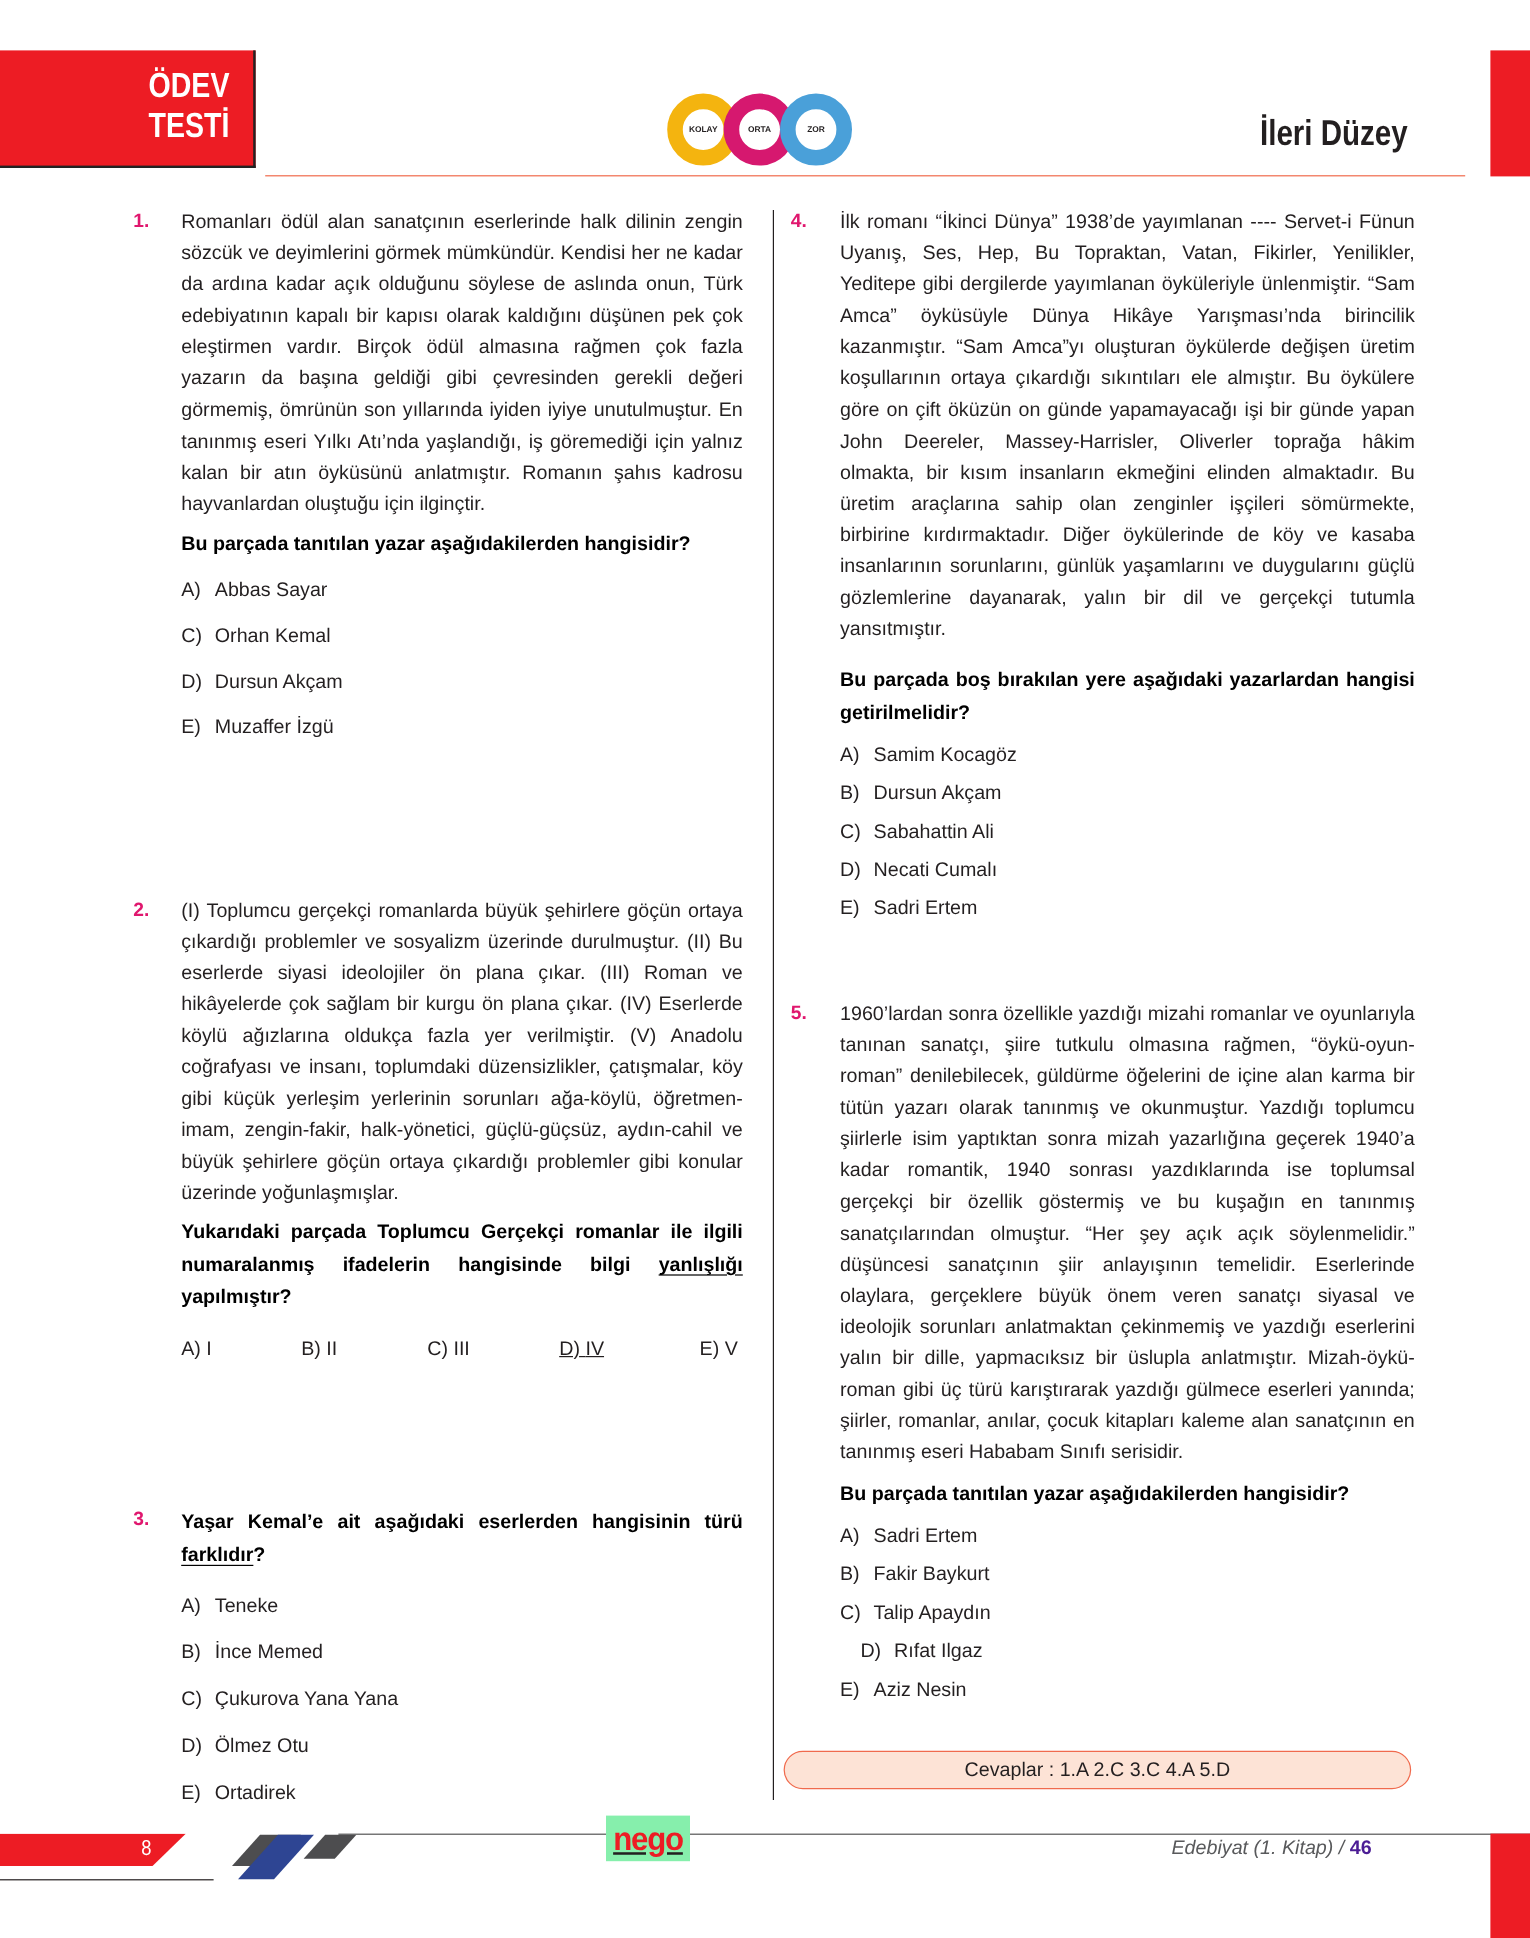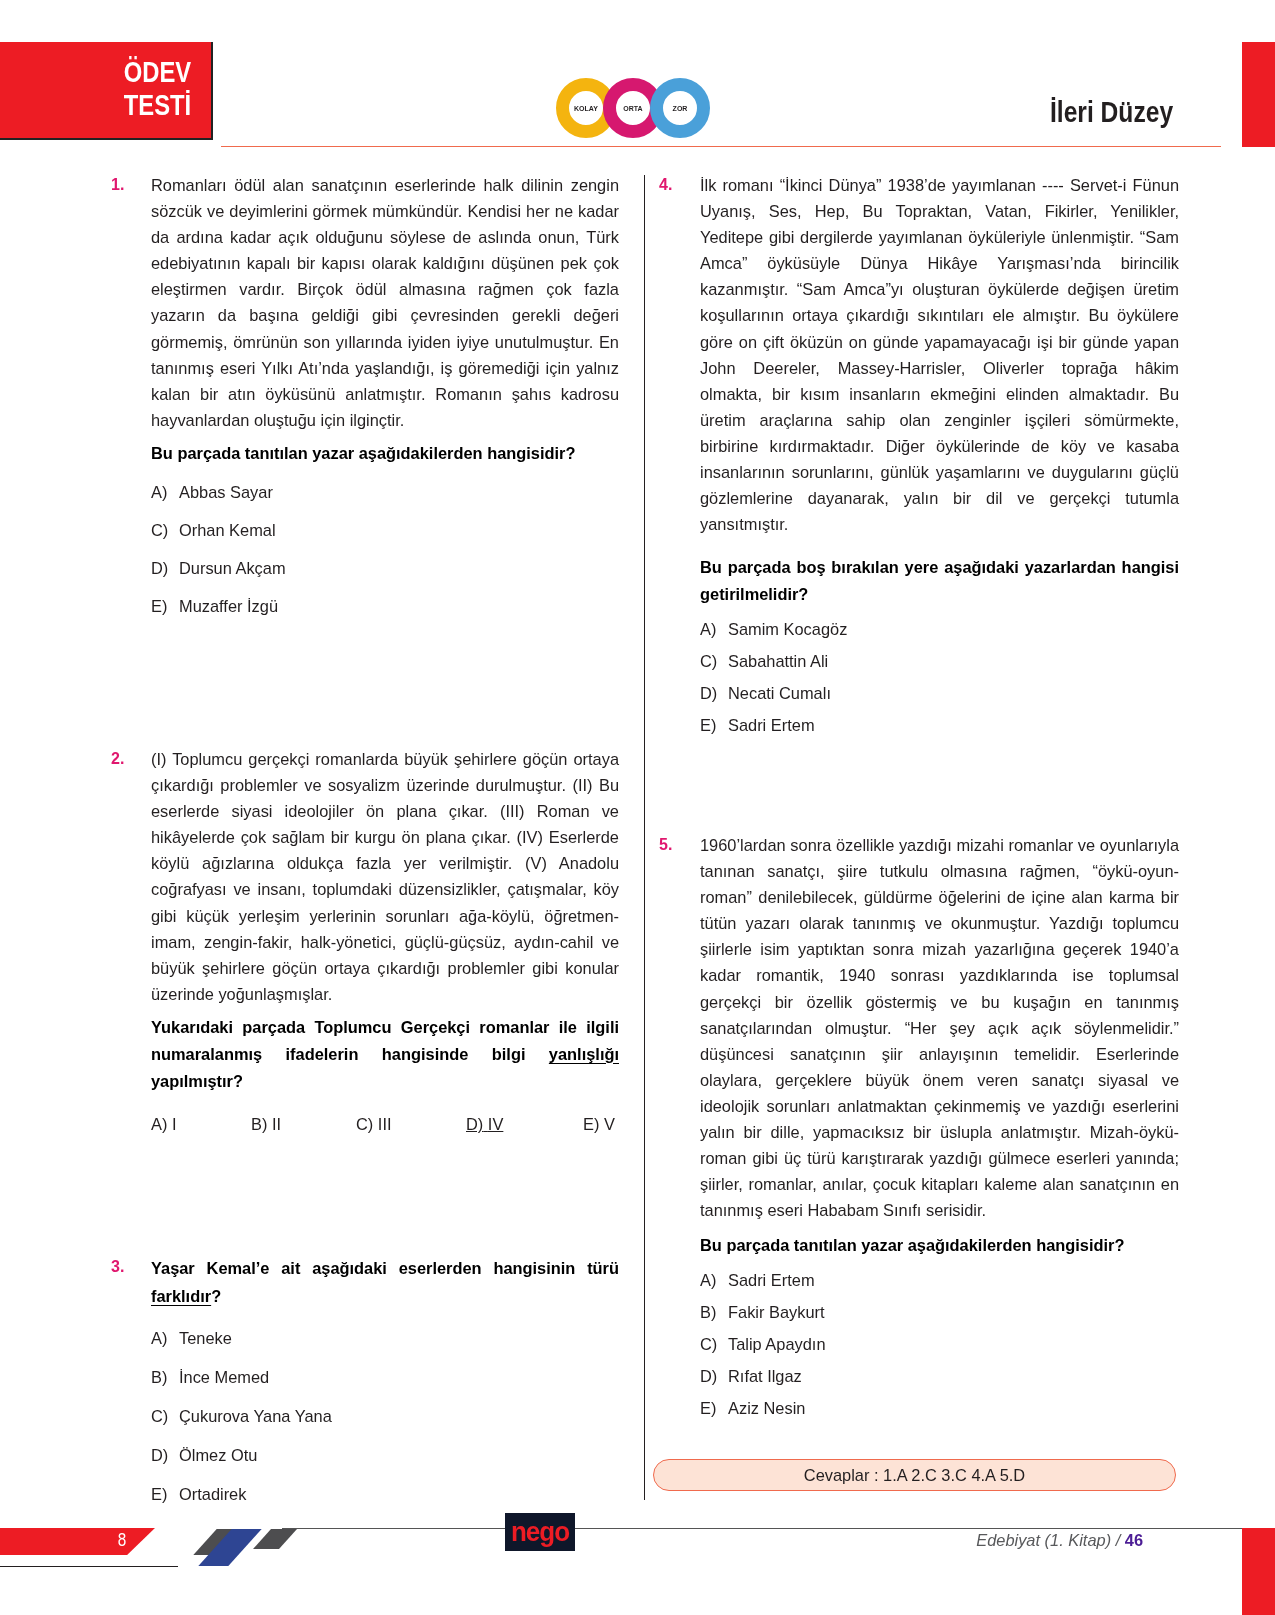--- a/index.html
+++ b/index.html
@@ -88,21 +88,21 @@
       position: absolute; left: 0; top: 1524px; width: 178px; height: 43px;
       border-bottom: 1.5px solid #231f20;
     }
     .stripe { position: absolute; height: 26px; transform: skewX(-42deg); }
     .stripe.s1 { left: 205px; top: 1529px; width: 34px; background: #4d4d4f; }
     .stripe.s2 { left: 235px; top: 1529px; width: 34px; height: 37px; background: #2e4593; }
     .stripe.s3 { left: 262px; top: 1529px; width: 26px; height: 20px; background: #4d4d4f; }
     .stripe.s2 { left: 215px; width: 30px; }
     .nego {
       position: absolute; left: 505px; top: 1513px; width: 70px; height: 38px;
-      background: #0f172a; display: flex; align-items: center; justify-content: center;
+      background: #86efac; display: flex; align-items: center; justify-content: center; text-decoration: underline;
     }
     .nego span {
       font-size: 26px; font-weight: bold; color: #ed1c24; letter-spacing: -1px;
       transform: scaleY(1.05);
     }
     .book-ref {
       position: absolute; right: 132px; top: 1531px; font-size: 16.4px; color: #58595b;
       font-style: italic; white-space: nowrap;
     }
     .book-ref b { font-style: normal; font-weight: bold; color: #4c1d95; }
@@ -182,37 +182,38 @@
   </div>
 </div>
 
 <div class="q" style="left:659px; top:172px; width:520px;">
   <div class="q-num">4.</div>
   <div class="q-body" style="left:41px; width:479px;">
     <p class="passage">İlk romanı “İkinci Dünya” 1938’de yayımlanan ---- Servet-i Fünun Uyanış, Ses, Hep, Bu Topraktan, Vatan, Fikirler, Yenilikler, Yeditepe gibi dergilerde yayımlanan öyküleriyle ünlenmiştir. “Sam Amca” öyküsüyle Dünya Hikâye Yarışması’nda birincilik kazanmıştır. “Sam Amca”yı oluşturan öykülerde değişen üretim koşullarının ortaya çıkardığı sıkıntıları ele almıştır. Bu öykülere göre on çift öküzün on günde yapamayacağı işi bir günde yapan John Deereler, Massey-Harrisler, Oliverler toprağa hâkim olmakta, bir kısım insanların ekmeğini elinden almaktadır. Bu üretim araçlarına sahip olan zenginler işçileri sömürmekte, birbirine kırdırmaktadır. Diğer öykülerinde de köy ve kasaba insanlarının sorunlarını, günlük yaşamlarını ve duygularını güçlü gözlemlerine dayanarak, yalın bir dil ve gerçekçi tutumla yansıtmıştır.</p>
     <p class="prompt" style="margin-top:17px;">Bu parçada boş bırakılan yere aşağıdaki yazarlardan hangisi getirilmelidir?</p>
     <div style="margin-top:12px;">
       <div class="opt" style="height:32px;"><span class="l">A)</span><span>Samim Kocagöz</span></div>
+      <div class="opt" style="height:32px;"><span class="l">B)</span><span>Dursun Akçam</span></div>
       <div class="opt" style="height:32px;"><span class="l">C)</span><span>Sabahattin Ali</span></div>
       <div class="opt" style="height:32px;"><span class="l">D)</span><span>Necati Cumalı</span></div>
       <div class="opt" style="height:32px;"><span class="l">E)</span><span>Sadri Ertem</span></div>
     </div>
   </div>
 </div>
 
 <div class="q" style="left:659px; top:832px; width:520px;">
   <div class="q-num">5.</div>
   <div class="q-body" style="left:41px; width:479px;">
     <p class="passage">1960’lardan sonra özellikle yazdığı mizahi romanlar ve oyunlarıyla tanınan sanatçı, şiire tutkulu olmasına rağmen, “öykü-oyun-roman” denilebilecek, güldürme öğelerini de içine alan karma bir tütün yazarı olarak tanınmış ve okunmuştur. Yazdığı toplumcu şiirlerle isim yaptıktan sonra mizah yazarlığına geçerek 1940’a kadar romantik, 1940 sonrası yazdıklarında ise toplumsal gerçekçi bir özellik göstermiş ve bu kuşağın en tanınmış sanatçılarından olmuştur. “Her şey açık açık söylenmelidir.” düşüncesi sanatçının şiir anlayışının temelidir. Eserlerinde olaylara, gerçeklere büyük önem veren sanatçı siyasal ve ideolojik sorunları anlatmaktan çekinmemiş ve yazdığı eserlerini yalın bir dille, yapmacıksız bir üslupla anlatmıştır. Mizah-öykü-roman gibi üç türü karıştırarak yazdığı gülmece eserleri yanında; şiirler, romanlar, anılar, çocuk kitapları kaleme alan sanatçının en tanınmış eseri Hababam Sınıfı serisidir.</p>
     <p class="prompt" style="margin-top:9px;">Bu parçada tanıtılan yazar aşağıdakilerden hangisidir?</p>
     <div style="margin-top:12px;">
       <div class="opt" style="height:32px;"><span class="l">A)</span><span>Sadri Ertem</span></div>
       <div class="opt" style="height:32px;"><span class="l">B)</span><span>Fakir Baykurt</span></div>
       <div class="opt" style="height:32px;"><span class="l">C)</span><span>Talip Apaydın</span></div>
-      <div class="opt" style="height:32px;"><span class="l">D)</span><span>Rıfat Ilgaz</span></div>
+      <div class="opt" style="height:32px;margin-left:17px;"><span class="l">D)</span><span>Rıfat Ilgaz</span></div>
       <div class="opt" style="height:32px;"><span class="l">E)</span><span>Aziz Nesin</span></div>
     </div>
   </div>
 </div>
 
 <div class="answers">Cevaplar : 1.A 2.C 3.C 4.A 5.D</div>
 
 <div class="foot-outline"></div>
 <div class="foot-red"></div>
 <div class="foot-page">8</div>

